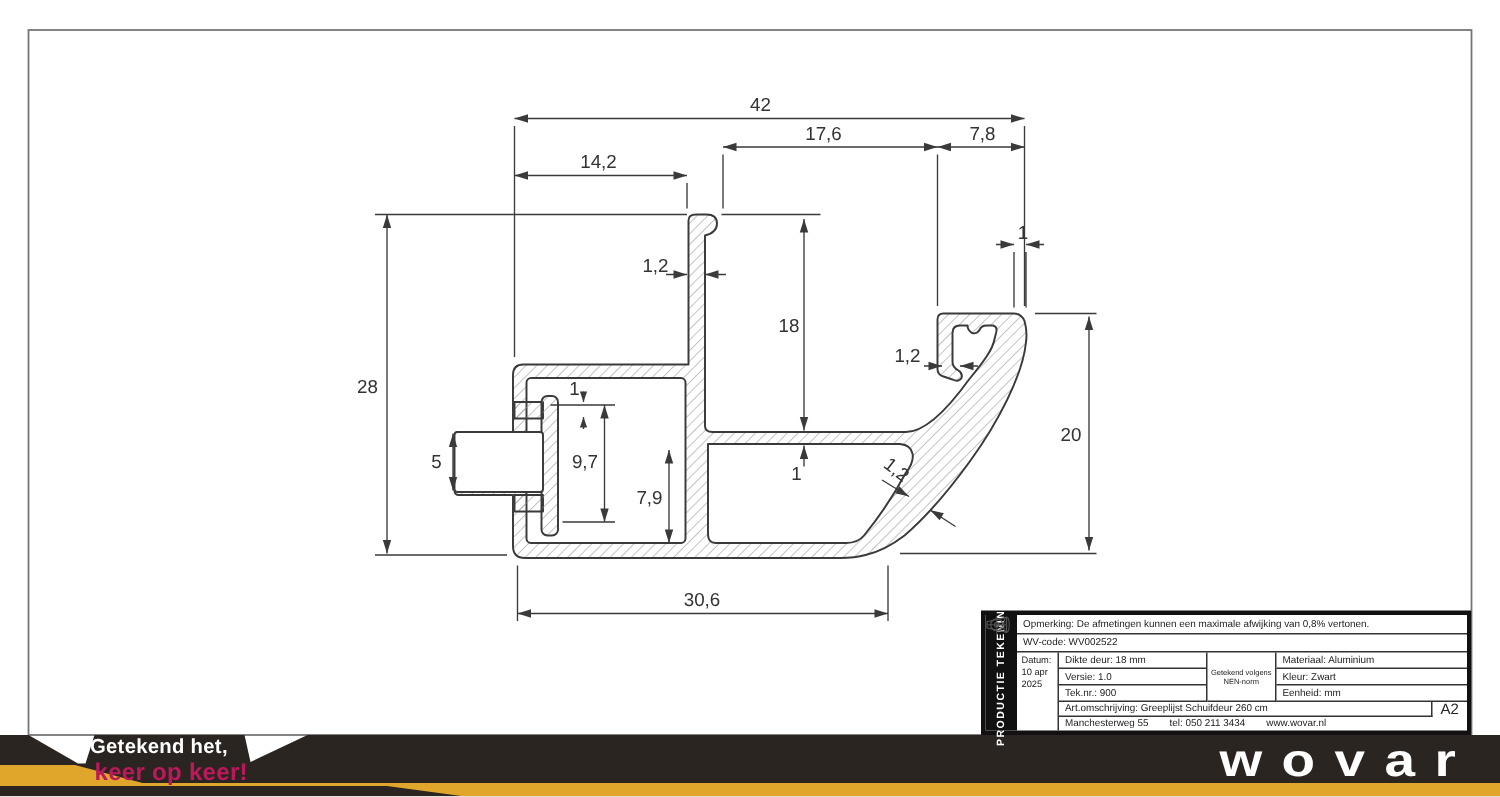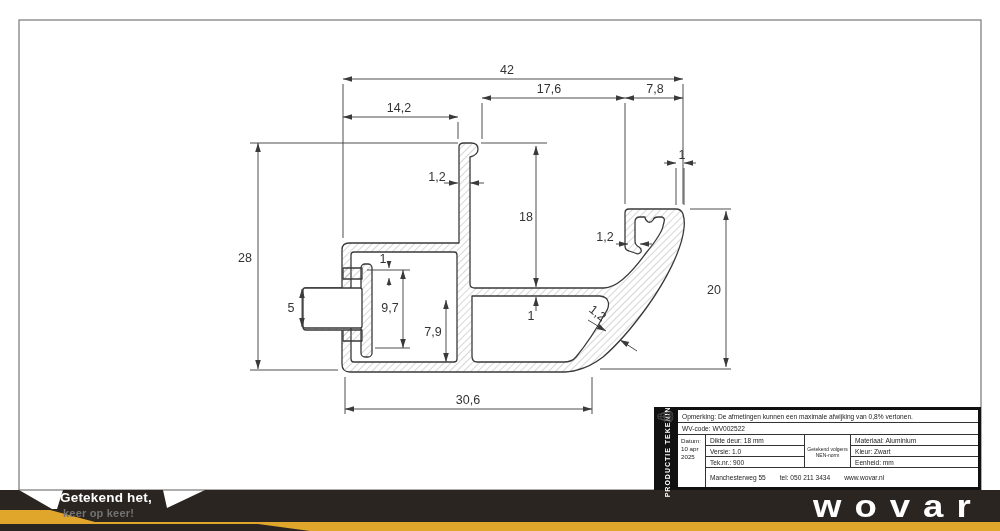--- a/index.html
+++ b/index.html
@@ -28,21 +28,21 @@
   .tb-colD{flex:1;display:flex;flex-direction:column;border-bottom:1px solid #333;box-sizing:border-box;}
   .tb-colD div{flex:1;border-bottom:1px solid #333;box-sizing:border-box;display:flex;align-items:center;padding-left:4px;}
   .tb-colD div:last-child{border-bottom:none;}
   .tb-art{height:10px;display:flex;}
   .tb-artcell{flex:1;border-bottom:1px solid #333;border-right:1px solid #333;box-sizing:border-box;display:flex;align-items:center;padding-left:4px;}
   .tb-a2{width:23px;display:flex;align-items:center;justify-content:center;font-size:10px;color:#222;}
   .tb-addr{flex:1;display:flex;align-items:center;padding-left:4px;}
   .tb-addr span{margin-right:14px;white-space:nowrap;}
   
   .tagline1{position:absolute;left:60px;top:490px;color:#fff;font-weight:bold;font-size:13.5px;letter-spacing:.2px;}
-  .tagline2{position:absolute;left:63px;top:507px;color:#737373;font-weight:bold;font-size:11px;letter-spacing:.2px;}
+  .tagline2{position:absolute;left:63px;top:507px;color:#be185d;font-weight:bold;font-size:16px;letter-spacing:.2px;}
   .logo{position:absolute;right:16px;top:489px;color:#fff;font-weight:bold;font-size:31px;
         letter-spacing:11px;transform:scaleX(1.18);transform-origin:right center;}
 </style>
 </head>
 <body>
 
 <div id="stage">
 
 <svg width="1000" height="531" viewBox="0 0 1000 531">
   <defs>
@@ -216,20 +216,24 @@
             </div>
             <div>Getekend volgens</div>
             <div>NEN-norm</div>
           </div>
           <div class="tb-colD">
             <div>Materiaal: Aluminium</div>
             <div>Kleur: Zwart</div>
             <div>Eenheid: mm</div>
           </div>
         </div>
+        <div class="tb-art">
+          <div class="tb-artcell">Art.omschrijving: Greeplijst Schuifdeur 260 cm</div>
+          <div class="tb-a2">A2</div>
+        </div>
         <div class="tb-addr">
           <span>Manchesterweg 55</span>
           <span>tel: 050 211 3434</span>
           <span>www.wovar.nl</span>
         </div>
       </div>
     </div>
   </div>
 </div>
 

